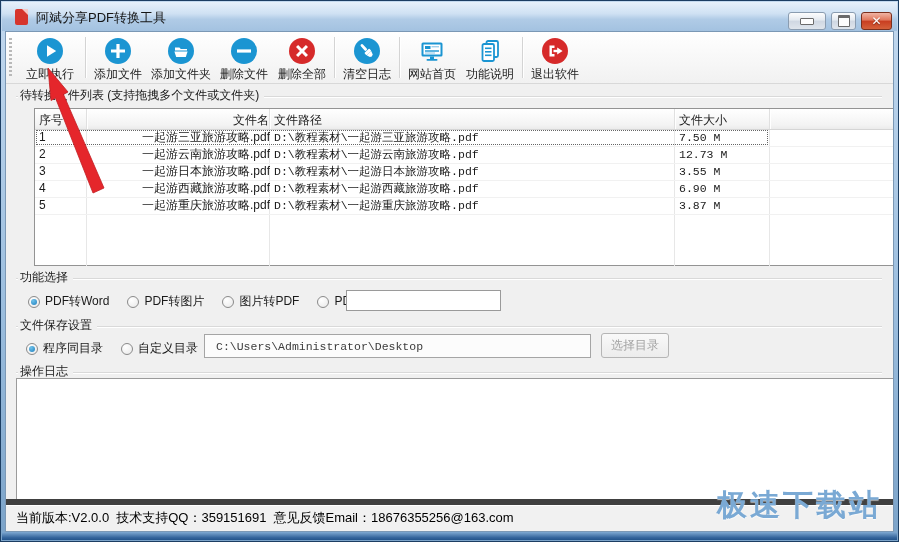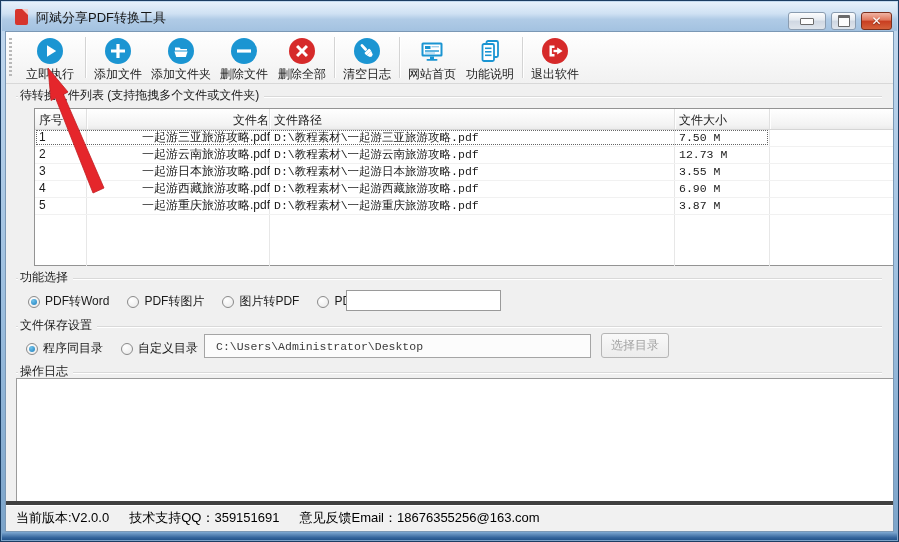--- a/index.html
+++ b/index.html
@@ -74,22 +74,22 @@
          box-sizing:border-box;background:#fcfcfc;color:#3c3c3c;padding:0 11px;
          font-family:"Liberation Mono","DejaVu Sans Mono",monospace;font-size:11.5px;}
   .dir-btn{position:absolute;left:595px;top:301px;width:68px;height:25px;border:1px solid #b5b5b5;
          border-radius:3px;background:linear-gradient(180deg,#f9f9f9,#ececec);color:#a3a3a3;
          font-size:12px;display:flex;align-items:center;justify-content:center;box-sizing:border-box;}
   
   .log{position:absolute;left:10px;top:346px;width:878px;height:126px;border:1px solid #9b9b9b;
        background:#fff;box-sizing:border-box;resize:none;font-family:inherit;}
   
   .statusbar{position:absolute;left:0;right:0;bottom:0;height:26px;background:#f1f1f1;
-       border-top:4px solid #404040;box-shadow:inset 0 1px 0 #fff;
-       display:flex;align-items:center;padding-left:10px;gap:20px;font-size:13px;color:#000;}
+       border-top:6px solid #404040;box-shadow:inset 0 1px 0 #fff;
+       display:flex;align-items:center;padding-left:10px;gap:7px;font-size:13px;color:#000;}
   
   .watermark{position:absolute;right:16px;bottom:15px;font-size:30px;font-weight:bold;
        letter-spacing:3px;color:#7aa9d4;text-shadow:0 1px 1px rgba(255,255,255,.7);z-index:50;}
   .arrow-svg{position:absolute;left:0;top:0;z-index:60;pointer-events:none;}
 </style>
 </head>
 <body>
 
 <div class="window">
 
@@ -311,18 +311,19 @@
     </div>
     <textarea class="log" style=""></textarea>
 
     <div class="statusbar">
       <span>当前版本:V2.0.0</span>
       <span>技术支持QQ：359151691</span>
       <span>意见反馈Email：18676355256@163.com</span>
     </div>
   </div>
 
+  <div class="watermark">极速下载站</div>
 
   <svg class="arrow-svg" width="899" height="542" viewBox="0 0 899 542">
     <polygon points="47,67 67,91 62.5,93.5 103,187 92,192 54.5,97 50,99.5" fill="#e5262b" stroke="#c21e23" stroke-width="0.8"></polygon>
   </svg>
 
 </div>
 
 </body></html>

